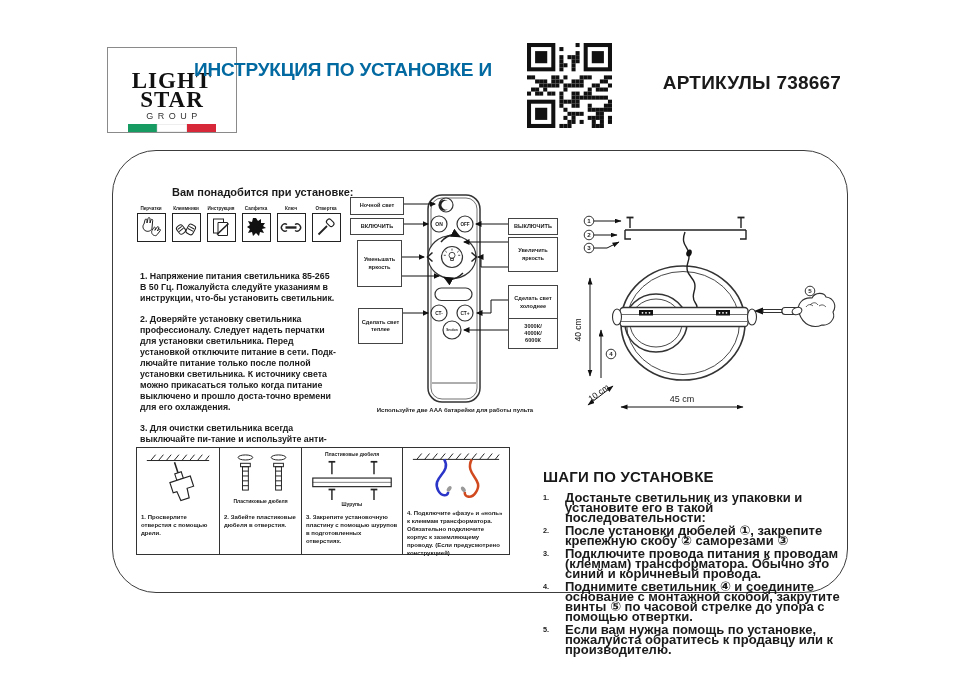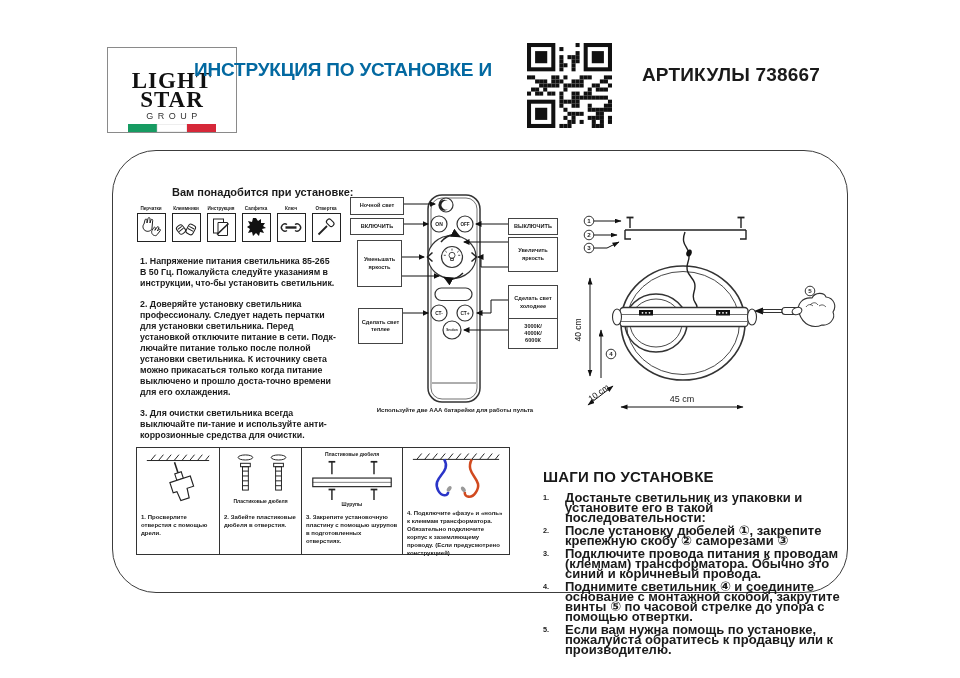--- a/index.html
+++ b/index.html
@@ -188,21 +188,21 @@
       <rect x="4.05" y="4.05" width="20.24" height="20.24" fill="#fff"></rect>
       <rect x="8.10" y="8.10" width="12.14" height="12.14" fill="#111"></rect>
       <rect x="56.67" y="0.00" width="28.33" height="28.33" fill="#111"></rect>
       <rect x="60.71" y="4.05" width="20.24" height="20.24" fill="#fff"></rect>
       <rect x="64.76" y="8.10" width="12.14" height="12.14" fill="#111"></rect>
       <rect x="0.00" y="56.67" width="28.33" height="28.33" fill="#111"></rect>
       <rect x="4.05" y="60.71" width="20.24" height="20.24" fill="#fff"></rect>
       <rect x="8.10" y="64.76" width="12.14" height="12.14" fill="#111"></rect>
     </svg>
 
-  <div class="abs articul" style="left:621px;top:64px;width:220px;">АРТИКУЛЫ 738667</div>
+  <div class="abs articul" style="left:621px;top:72px;width:220px;text-align:right;">АРТИКУЛЫ 738667</div>
 
   <div class="abs plate" style="left:112px;top:150px;width:734px;height:441px;"></div>
 
   <div class="abs tools-head" style="left:144px;top:186px;padding-left:28px;">Вам понадобится при установке:</div>
   <div class="abs tools-row" style="left:137px;top:206px;">
     <div class="tool">
       <span class="tool-label">Перчатки</span>
       <span class="tool-box">
           <svg width="24" height="24" viewBox="0 0 24 24">
         <g stroke="#222" stroke-width="1" fill="none">
@@ -263,21 +263,21 @@
           <svg width="24" height="24" viewBox="0 0 24 24">
         <g stroke="#222" fill="#fff">
           <line x1="4.5" y1="19.5" x2="13" y2="11" stroke-width="1.8"></line>
           <rect x="12.2" y="5.2" width="8" height="5.2" rx="2.2" transform="rotate(45 16.2 7.8)" stroke-width="1.1"></rect>
         </g>
       </svg>
         </span>
     </div>
   </div>
 
-  <div class="abs" style="left:140px;top:256px;width:198px;">
+  <div class="abs" style="left:140px;top:271px;width:198px;">
     <p class="para">1. Напряжение питания светильника 85-265 В 50 Гц. Пожалуйста следуйте указаниям в инструкции, что-бы установить светильник.</p>
     <p class="para">2. Доверяйте установку светильника профессионалу. Следует надеть перчатки для установки светильника. Перед установкой отключите питание в сети. Подк-лючайте питание только после полной установки светильника. К источнику света можно прикасаться только когда питание выключено и прошло доста-точно времени для его охлаждения.</p>
     <p class="para">3. Для очистки светильника всегда выключайте пи-тание и используйте анти-коррозионные средства для очистки.</p>
   </div>
 
   <svg class="abs" style="left:340px;top:185px;" width="230" height="230" viewBox="0 0 230 230">
     <defs>
       <marker id="ah" markerWidth="7" markerHeight="7" refX="5.5" refY="3" orient="auto">
         <path d="M0,0 L6.5,3 L0,6 z" fill="#111"></path>
       </marker>
@@ -512,21 +512,21 @@
 
   <div class="abs" style="left:543px;top:452px;width:298px;">
     <div class="steps-head">ШАГИ ПО УСТАНОВКЕ</div>
     <div style="margin-top:8px;">
       <div class="step">
         <span class="step-num">1.</span>
         <span class="step-text">Достаньте светильник из упаковки и установите его в такой последовательности:</span>
       </div>
       <div class="step">
         <span class="step-num">2.</span>
-        <span class="step-text">После установку дюбелей ①, закрепите крепежную скобу ② саморезами ③</span>
+        <span class="step-text">После установки дюбелей ①, закрепите крепежную скобу ② саморезами ③</span>
       </div>
       <div class="step">
         <span class="step-num">3.</span>
         <span class="step-text">Подключите провода питания к проводам (клеммам) трансформатора. Обычно это синий и коричневый провода.</span>
       </div>
       <div class="step">
         <span class="step-num">4.</span>
         <span class="step-text">Поднимите светильник ④ и соедините основание с монтажной скобой, закрутите винты ⑤ по часовой стрелке до упора с помощью отвертки.</span>
       </div>
       <div class="step">

